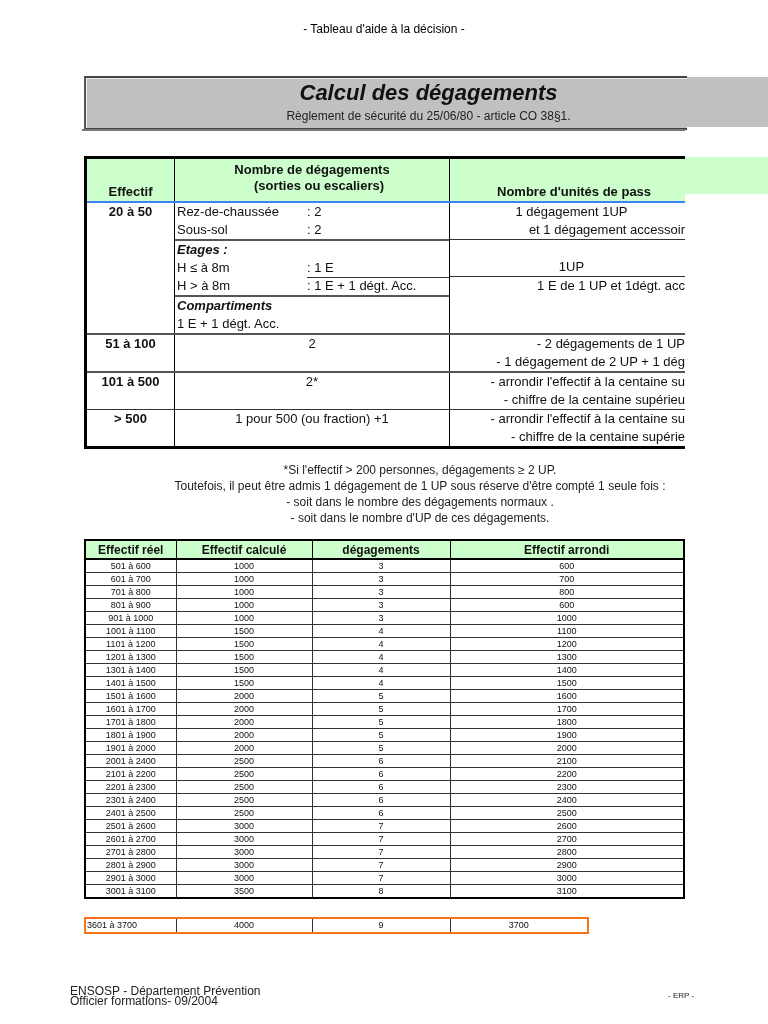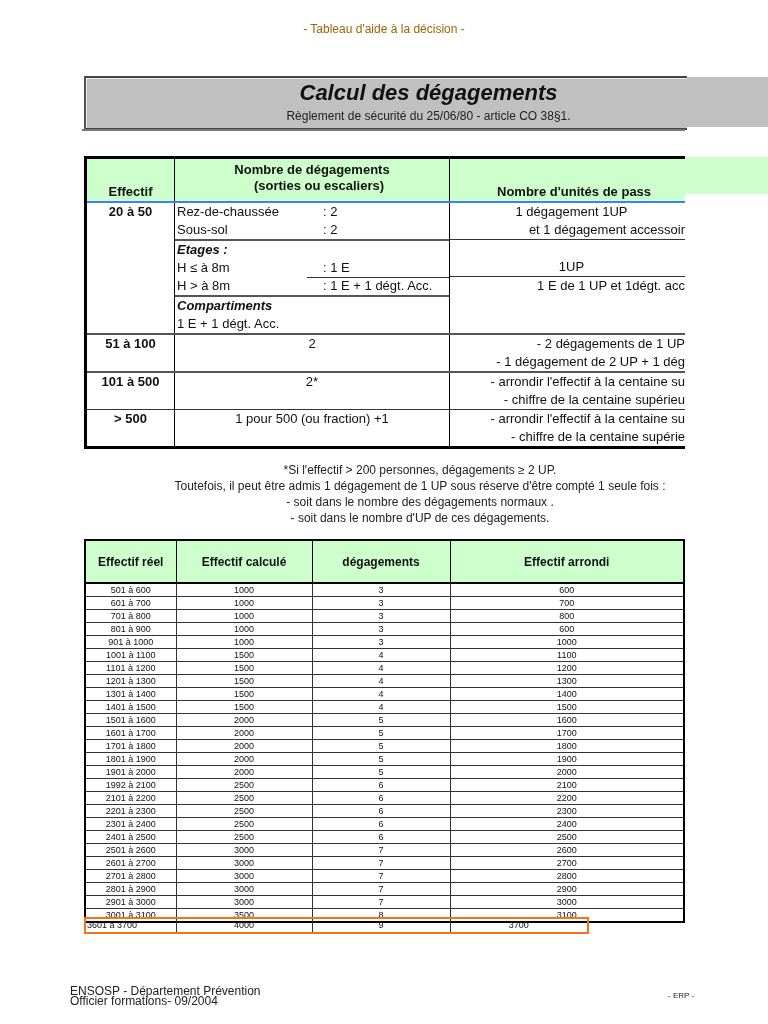--- a/index.html
+++ b/index.html
@@ -4,21 +4,21 @@
 <style>
   html, body { margin: 0; padding: 0; background: #ffffff; }
   body {
     width: 768px; height: 1024px; position: relative; overflow: hidden;
     font-family: "Liberation Sans", sans-serif; color: #111;
   }
   .abs { position: absolute; }
 
   .page-header {
     left: 0; width: 768px; top: 22px; text-align: center;
-    font-size: 12px; color: #a16207;
+    font-size: 12px; color: #000000;
   }
 
   
   .title-shadow {
     left: 84px; top: 77px; width: 684px; height: 50px;
     background: #c0c0c0;
   }
   .title-box {
     left: 84px; top: 76px; width: 601px; height: 50px;
     background: #c0c0c0;
@@ -55,21 +55,21 @@
   .rules .hdr td {
     background: #ccffcc; font-weight: bold; font-size: 13px; height: 37px;
     border-bottom: 2px solid #3b82f6; vertical-align: bottom; padding-bottom: 2px;
   }
   .rules .hdr .h2 { text-align: center; vertical-align: top; padding-top: 3px; line-height: 16px; }
   .rules .col-eff { width: 88px; text-align: center; font-weight: bold; }
   .rules tr.row-sep > td { border-bottom: 1px solid #333; }
   .rules tr.row-sep2 > td { border-bottom: 2px solid #555; }
   .cc { text-align: center; }
   .line { height: 18px; line-height: 18px; }
-  .sub-row { display: flex; gap: 16px; }
+  .sub-row { display: flex; }
   .sub-row .k { width: 130px; }
   .sub-row .v { flex: 1; }
   .it { font-weight: bold; font-style: italic; }
   .sep-top { border-top: 1px solid #333; }
   .sep-top-partial { position: relative; }
   .sep-top-partial::before { content: ""; position: absolute; left: 130px; right: -2px; top: 0; border-top: 1px solid #333; }
   .up-text { text-align: center; padding-left: 8px; }
   .up-right { text-align: right; }
 
   
@@ -77,21 +77,21 @@
 
   
   .grid {
     left: 84px; top: 539px; width: 601px;
     border-collapse: collapse; table-layout: fixed;
     border: 2px solid #000;
     font-size: 9px;
   }
   .grid th {
     background: #ccffcc; font-size: 12px; font-weight: bold; height: 17px;
-    border: 1px solid #000; border-bottom: 2px solid #000; padding: 12px;
+    border: 1px solid #000; border-bottom: 2px solid #000; padding: 0;
   }
   .grid td {
     height: 12px; line-height: 12px; border: 1px solid #333; padding: 0 1px; text-align: center;
   }
   .grid td:first-child { text-align: center; }
   .grid .c1 { width: 91px; }
   .grid .c2 { width: 136px; }
   .grid .c3 { width: 138px; }
   .grid2 {
     left: 84px; top: 917px; width: 505px;
@@ -314,21 +314,21 @@
         <td>5</td>
         <td>1900</td>
       </tr>
       <tr>
         <td>1901 à 2000</td>
         <td>2000</td>
         <td>5</td>
         <td>2000</td>
       </tr>
       <tr>
-        <td>1992 à 2100</td>
+        <td>2001 à 2400</td>
         <td>2500</td>
         <td>6</td>
         <td>2100</td>
       </tr>
       <tr>
         <td>2101 à 2200</td>
         <td>2500</td>
         <td>6</td>
         <td>2200</td>
       </tr>

